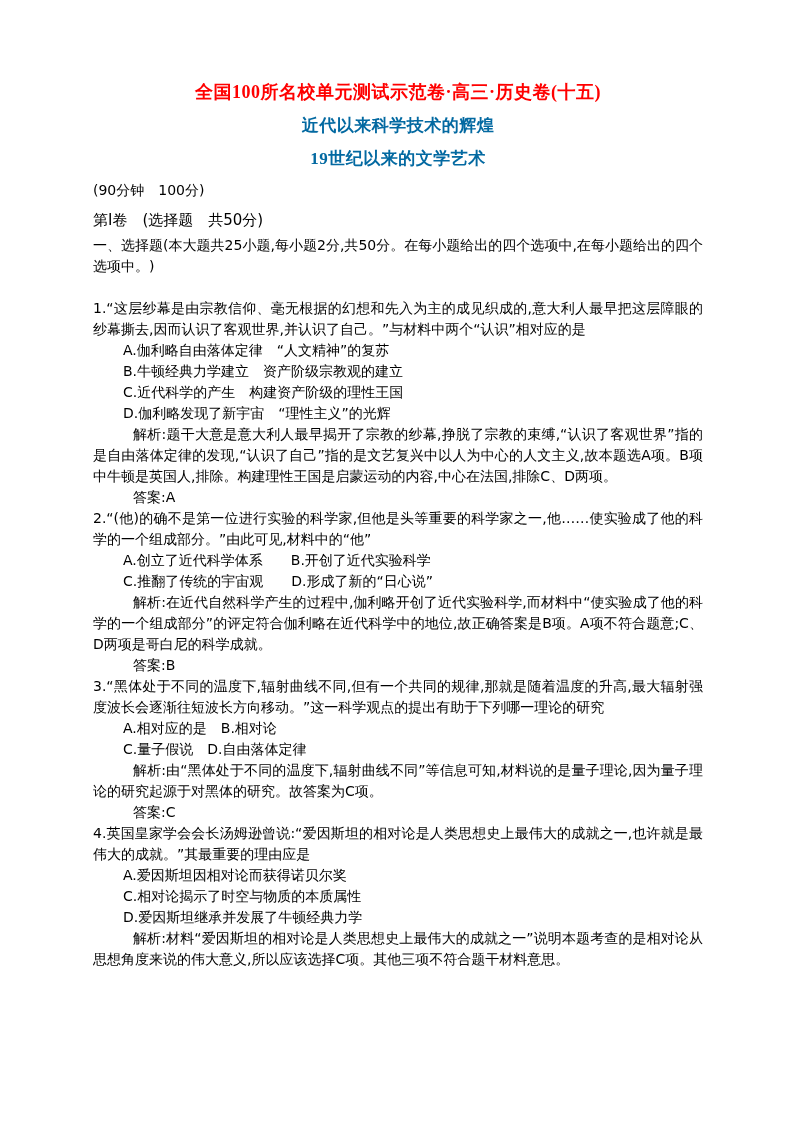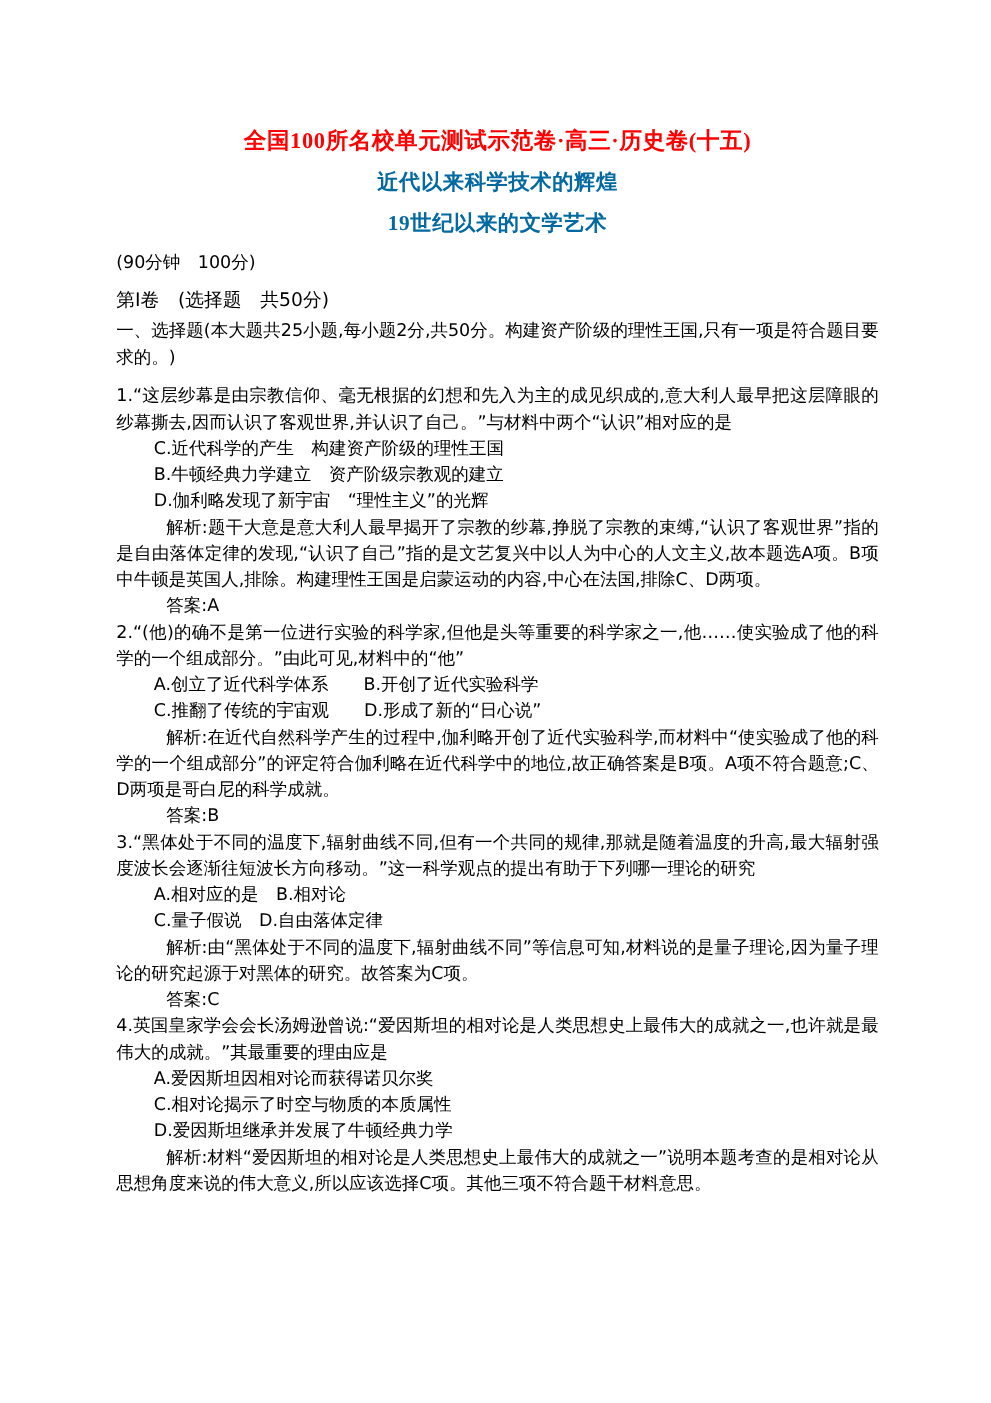--- a/index.html
+++ b/index.html
@@ -7,21 +7,21 @@
   .page {
     width: 793px;
     height: 1122px;
     background: #ffffff;
     position: relative;
     overflow: hidden;
     font-family: "DejaVu Sans", sans-serif;
     color: #000000;
   }
   .content {
-    padding: 96px 90px 0 93px;
+    padding: 76px 90px 0 93px;
   }
   .title-main {
     color: #ff0000;
     font-weight: bold;
     font-size: 18px;
     line-height: 33px;
     text-align: center;
     margin: 0;
     font-family: "Liberation Serif", "DejaVu Serif", serif;
     letter-spacing: 0.5px;
@@ -49,47 +49,48 @@
     margin: 0;
   }
   .body-text p {
     margin: 0;
     font-size: 14px;
     line-height: 21px;
     text-align: justify;
   }
   .section-intro { margin: 0; }
   .question { margin: 0; }
-  .question.first { margin-top: 10px; }
+  .question.first { margin-top: 21px; }
   .stem { text-indent: 0; }
   .option { padding-left: 30px; }
   .analysis { text-indent: 40px; }
   .answer { text-indent: 40px; }
 </style>
 </head>
 <body>
 
 <div class="page">
   <div class="content">
 
     <h1 class="title-main">全国100所名校单元测试示范卷·高三·历史卷(十五)</h1>
     <h2 class="title-sub">近代以来科学技术的辉煌</h2>
     <h2 class="title-sub">19世纪以来的文学艺术</h2>
 
     <p class="meta-line">(90分钟　100分)</p>
     <p class="part-line">第Ⅰ卷　(选择题　共50分)</p>
 
     <div class="body-text">
 
-      <p class="section-intro">一、选择题(本大题共25小题,每小题2分,共50分。构建资产阶级的理性王国,只有一项是符合题目要求的。)</p>
+      <p class="section-intro">一、选择题(本大题共25小题,每小题2分,共50分。在每小题给出的四个选项中,在每小题给出的四个选项中。)</p>
 
       <div class="question first">
         <p class="stem">1.“这层纱幕是由宗教信仰、毫无根据的幻想和先入为主的成见织成的,意大利人最早把这层障眼的纱幕撕去,因而认识了客观世界,并认识了自己。”与材料中两个“认识”相对应的是</p>
+        <p class="option">A.伽利略自由落体定律　“人文精神”的复苏</p>
+        <p class="option">B.牛顿经典力学建立　资产阶级宗教观的建立</p>
         <p class="option">C.近代科学的产生　构建资产阶级的理性王国</p>
-        <p class="option">B.牛顿经典力学建立　资产阶级宗教观的建立</p>
         <p class="option">D.伽利略发现了新宇宙　“理性主义”的光辉</p>
         <p class="analysis">解析:题干大意是意大利人最早揭开了宗教的纱幕,挣脱了宗教的束缚,“认识了客观世界”指的是自由落体定律的发现,“认识了自己”指的是文艺复兴中以人为中心的人文主义,故本题选A项。B项中牛顿是英国人,排除。构建理性王国是启蒙运动的内容,中心在法国,排除C、D两项。</p>
         <p class="answer">答案:A</p>
       </div>
 
       <div class="question">
         <p class="stem">2.“(他)的确不是第一位进行实验的科学家,但他是头等重要的科学家之一,他……使实验成了他的科学的一个组成部分。”由此可见,材料中的“他”</p>
         <p class="option">A.创立了近代科学体系　　B.开创了近代实验科学</p>
         <p class="option">C.推翻了传统的宇宙观　　D.形成了新的“日心说”</p>
         <p class="analysis">解析:在近代自然科学产生的过程中,伽利略开创了近代实验科学,而材料中“使实验成了他的科学的一个组成部分”的评定符合伽利略在近代科学中的地位,故正确答案是B项。A项不符合题意;C、D两项是哥白尼的科学成就。</p>

